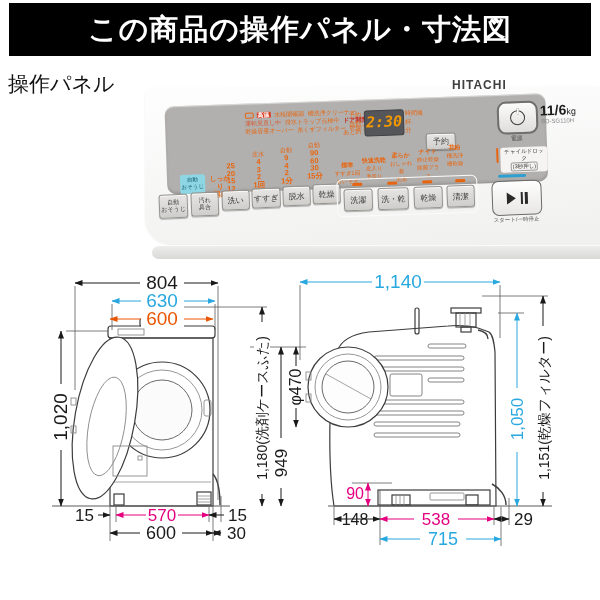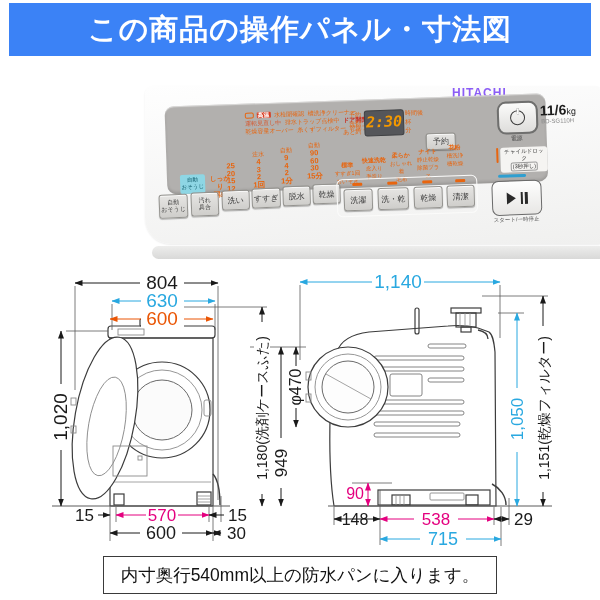--- a/index.html
+++ b/index.html
@@ -1,32 +1,32 @@
 <!DOCTYPE html>
 <html><head>
 <meta charset="utf-8">
 <style>
   html,body{margin:0;padding:0;background:#fff;}
   .screen{position:relative;width:600px;height:600px;background:#fff;overflow:hidden;
           font-family:"Liberation Sans",sans-serif;color:#1a1a1a;}
   
-  .hdr{position:absolute;left:9px;right:9px;top:3px;height:53px;background:#3b82f6;
+  .hdr{position:absolute;left:9px;right:9px;top:3px;height:53px;background:#000000;
        display:flex;align-items:center;justify-content:center;}
   .hdr span{color:#fff;font-size:29px;font-weight:bold;letter-spacing:1px;}
   .sec-label{position:absolute;font-size:21px;font-weight:500;color:#111;}
   #lbl-panel{left:8px;top:70px;}
   #lbl-dims{left:8px;top:249px;}
   
   .panel-wrap{position:absolute;left:140px;top:72px;width:460px;height:190px;}
   .machine-face{position:absolute;left:5px;top:14px;width:455px;height:158px;
        background:linear-gradient(175deg,#fefefe,#f0f0ef);border-radius:8px 4px 0 26px;
        box-shadow:0 1px 2px rgba(0,0,0,.08);}
   .machine-edge{position:absolute;left:12px;top:174px;width:448px;height:13px;
        background:linear-gradient(#ededec,#d9d9d8);border-radius:8px 0 0 8px;}
-  .brand{position:absolute;left:312px;top:14px;font-size:12px;font-weight:bold;color:#8b5cf6;letter-spacing:1px;}
+  .brand{position:absolute;left:312px;top:6px;font-size:12px;font-weight:bold;color:#404040;letter-spacing:1px;}
   .tilt{position:absolute;left:10px;top:22px;width:450px;height:170px;
         transform:rotate(-2deg);transform-origin:0 0;}
   .gray-panel{position:absolute;left:14px;top:13px;width:381px;height:88px;background:#b2b0ae;
         border-radius:9px;box-shadow:inset 0 1px 1px rgba(255,255,255,.55), inset 0 -2px 3px rgba(0,0,0,.14);}
   .pre{white-space:pre-line;}
   
   .status{position:absolute;left:80px;top:8px;width:92px;font-size:6px;line-height:8px;color:#e8650f;}
   .status .row{white-space:nowrap;}
   .status .it{margin-right:2px;}
   .key-ic{display:inline-block;width:7px;height:4px;border:1px solid #e8650f;border-radius:2px;vertical-align:middle;margin-right:1px;}
@@ -103,20 +103,21 @@
 </style>
 </head>
 <body>
 
 <div class="screen">
 
   <div class="hdr">
     <span>この商品の操作パネル・寸法図</span>
   </div>
 
+  <div class="sec-label" id="lbl-panel">操作パネル</div>
 
   <div class="panel-wrap">
     <div class="machine-face"></div>
     <div class="machine-edge"></div>
     <div class="brand">HITACHI</div>
 
     <div class="tilt">
       <div class="gray-panel">
 
         <div class="status">
@@ -432,14 +433,13 @@
       <text x="364" y="231" font-size="16" text-anchor="end" class="dim-magenta">90</text>
       <text x="355" y="257" font-size="16">148</text>
       <text x="436" y="257" font-size="17" class="dim-magenta">538</text>
       <text x="514" y="257" font-size="17" text-anchor="start">29</text>
       <text x="443" y="277" font-size="18" class="dim-blue">715</text>
       <text x="517" y="157" font-size="17" class="dim-blue" transform="rotate(-90 517 151)">1,050</text>
       <text x="543" y="146" font-size="14" transform="rotate(-90 543 140)">1,151(乾燥フィルター)</text>
     </g>
   </svg>
 
-  <div class="caption">内寸奥行540mm以上の防水パンに入ります。</div>
 </div>
 
 </body></html>

